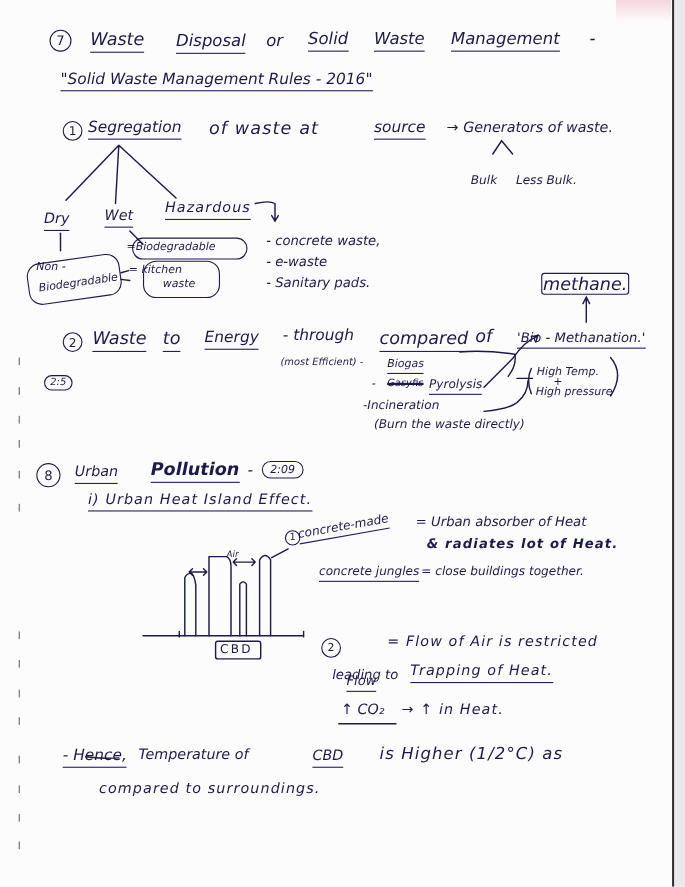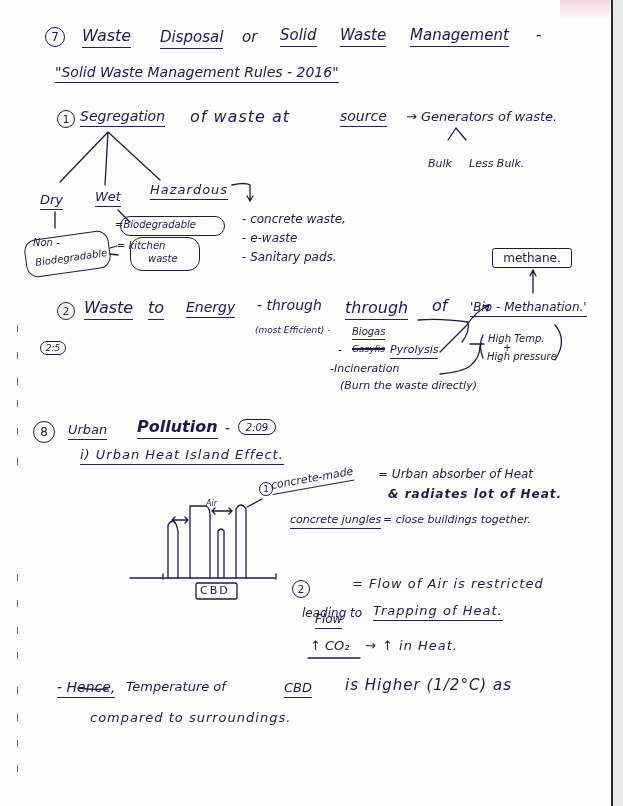--- a/index.html
+++ b/index.html
@@ -86,28 +86,28 @@
   <div class="bubble" style="left:120px;top:216px;width:103px;height:18px;"></div>
   <div class="t" style="left:115px;top:220px;font-size:10px;">=Biodegradable</div>
   <div class="bubble" style="left:130px;top:237px;width:68px;height:32px;"></div>
   <div class="t" style="left:117px;top:241px;font-size:10px;">= kitchen</div>
   <div class="t" style="left:148px;top:254px;font-size:10px;">waste</div>
 
   <div class="t" style="left:242px;top:213px;font-size:12px;">- concrete waste,</div>
   <div class="t" style="left:242px;top:232px;font-size:12px;">- e-waste</div>
   <div class="t" style="left:242px;top:251px;font-size:12px;">- Sanitary pads.</div>
 
-  <div class="box" style="left:492px;top:248px;width:78px;height:18px;letter-spacing:0;font-size:12px;">methane.</div>
+  <div class="box" style="left:492px;top:248px;width:78px;height:18px;letter-spacing:0;font-style:italic;font-size:16px;">methane.</div>
 
   <div class="circ" style="left:57px;top:302px;width:16px;height:16px;font-size:11px;">2</div>
   <div class="t" style="left:84px;top:300px;font-size:16px;"><span class="u">Waste</span></div>
   <div class="t" style="left:148px;top:300px;font-size:16px;"><span class="u">to</span></div>
   <div class="t" style="left:186px;top:300px;font-size:14px;"><span class="u">Energy</span></div>
   <div class="t" style="left:257px;top:298px;font-size:14px;">- through</div>
-  <div class="t" style="left:345px;top:300px;font-size:16px;"><span class="u">through</span></div>
+  <div class="t" style="left:345px;top:300px;font-size:16px;"><span class="u">compared</span></div>
   <div class="t" style="left:432px;top:298px;font-size:16px;text-align:center;">of</div>
   <div class="t" style="left:470px;top:301px;font-size:12px;"><span class="u">'Bio - Methanation.'</span></div>
 
   <div class="pill" style="left:40px;top:341px;width:24px;height:12px;">2:5</div>
 
   <div class="t" style="left:255px;top:326px;font-size:9px;">(most Efficient) -</div>
   <div class="t" style="left:352px;top:327px;font-size:10px;font-style:italic;"><span class="u">Biogas</span></div>
   <div class="t" style="left:338px;top:345px;font-size:10px;">-</div>
   <div class="t" style="left:352px;top:345px;font-size:9px;"><span class="strike">Gasyfis</span></div>
   <div class="t" style="left:390px;top:344px;font-size:11px;"><span class="u">Pyrolysis</span></div>

